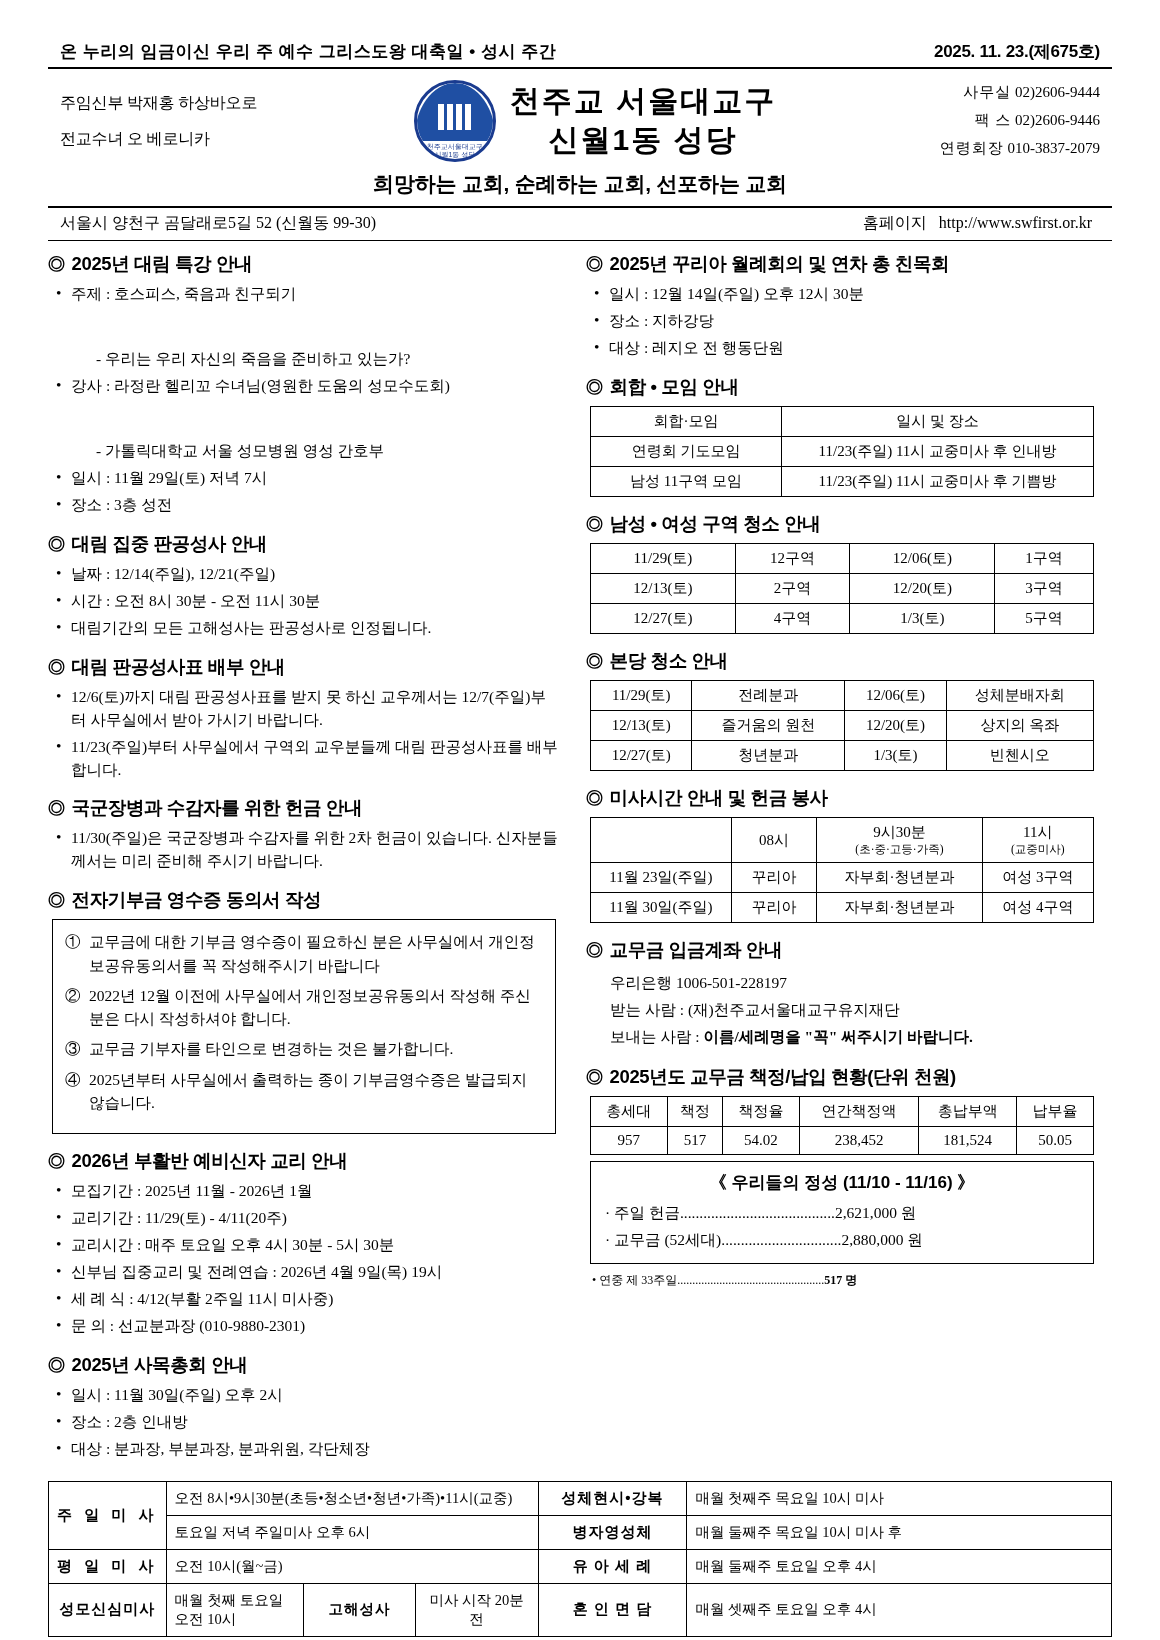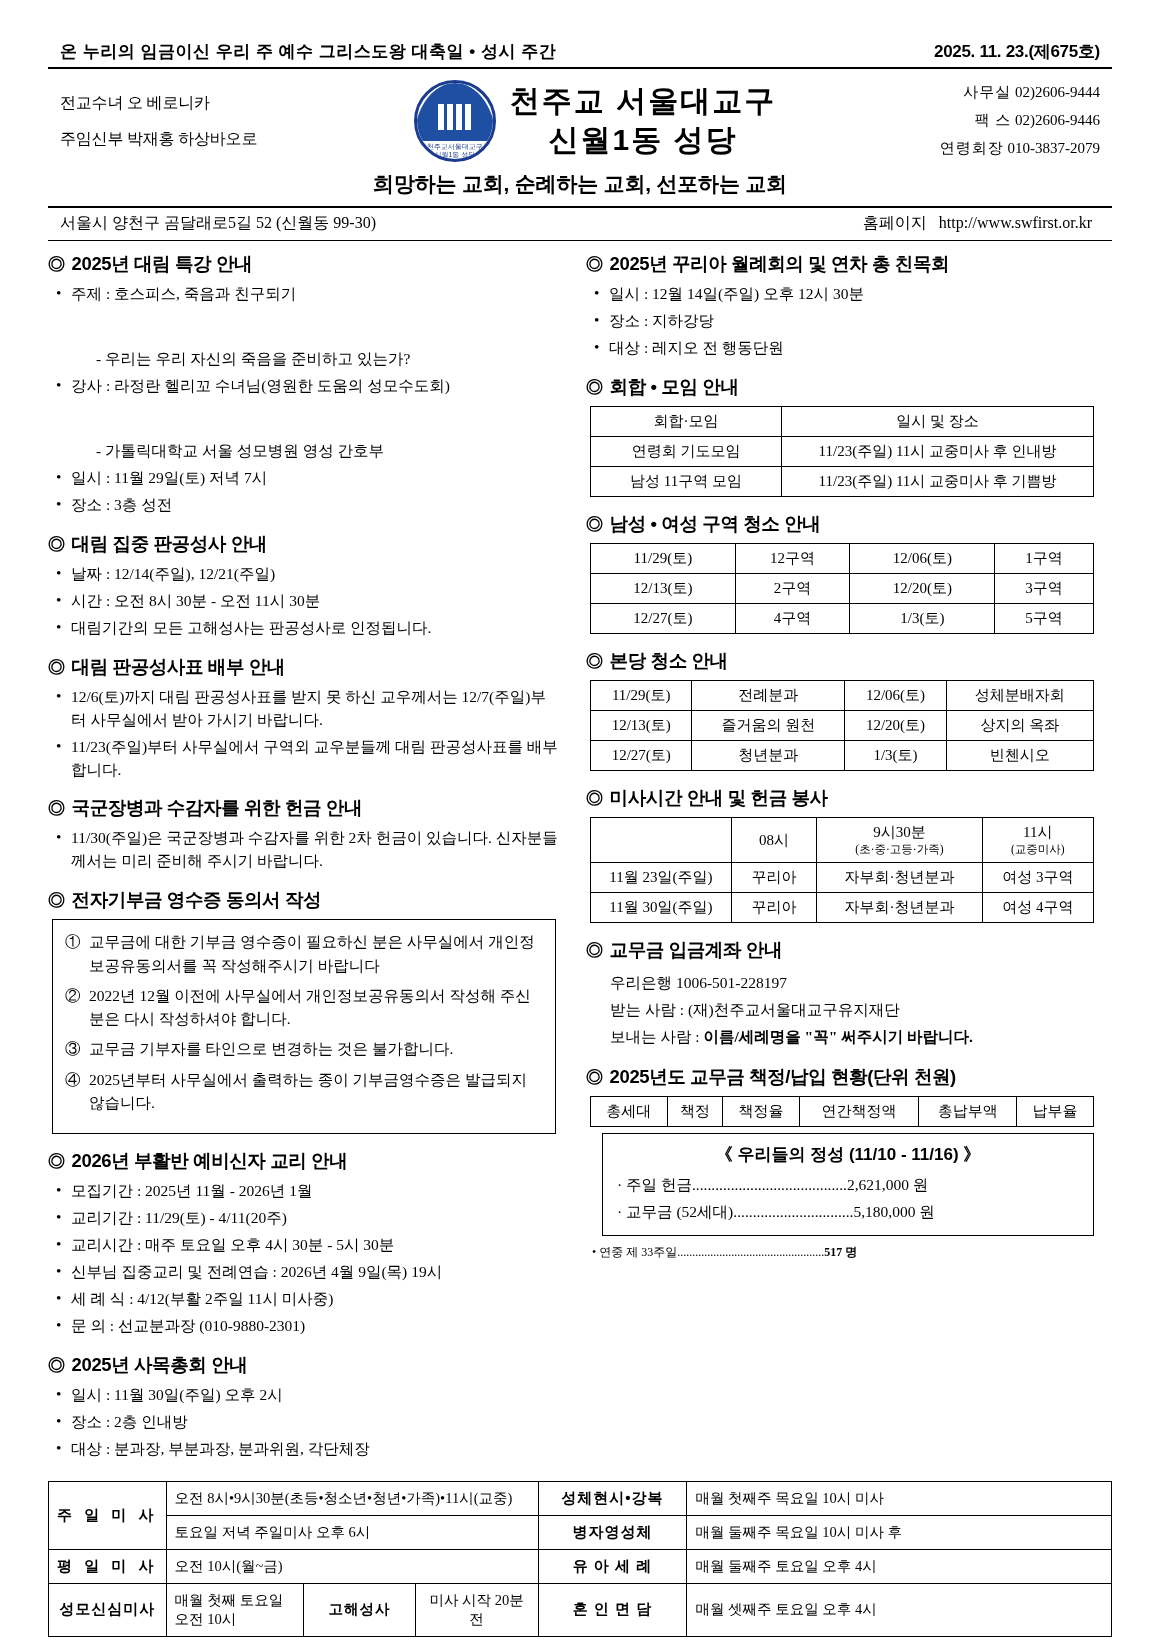--- a/index.html
+++ b/index.html
@@ -77,21 +77,21 @@
   table.grid th { font-weight:normal; }
   .small2 { font-size:11.5px; display:block; }
 
   
   .numbox { border:1px solid #000; margin:6px 4px 0 4px; padding:10px 12px 12px 12px; }
   .numbox ol { list-style:none; margin:0; padding:0; }
   .numbox ol li { position:relative; padding-left:24px; margin-bottom:7px; font-size:15.5px; line-height:1.5; }
   .numbox ol li .n { position:absolute; left:0; top:0; }
 
   
-  .offer-box { border:1px solid #000; margin:6px 4px 8px 16px; padding:9px 14px 10px 14px; }
+  .offer-box { border:1px solid #000; margin:6px 4px 8px 4px; padding:9px 14px 10px 14px; }
   .offer-title { text-align:center; font-family:"Liberation Sans",sans-serif; font-weight:bold; font-size:17px; margin-bottom:6px;}
   .offer-row { font-size:15.5px; line-height:1.7; display:block; }
   .dots { letter-spacing:0px; }
   .annual { font-size:12px; margin:2px 4px 0 6px; }
   .annual:before { content:"• "; }
 
   
   .footer { margin-top:16px; }
   table.foot { width:100%; border-collapse:collapse; }
   table.foot td {
@@ -113,22 +113,22 @@
 <div class="page">
 
   <div class="topline">
     <div class="left">온 누리의 임금이신 우리 주 예수 그리스도왕 대축일 • 성시 주간</div>
     <div class="right">2025. 11. 23.(제675호)</div>
   </div>
   <div class="rule-thick"></div>
 
   <div class="masthead">
     <div class="mh-left">
+      <div>주임신부 박재홍 하상바오로</div>
       <div>전교수녀 오 베로니카</div>
-      <div>주임신부 박재홍 하상바오로</div>
     </div>
     <div class="mh-center">
       <div class="logo">
         <div class="arc">
           <div class="pillars">
               <i></i>
               <i></i>
               <i></i>
               <i></i>
             </div>
@@ -389,30 +389,38 @@
       <table class="grid">
         <tbody>
             <tr>
           <th>총세대</th>
           <th>책정</th>
           <th>책정율</th>
           <th>연간책정액</th>
           <th>총납부액</th>
           <th>납부율</th>
         </tr>
+        <tr>
+          <td>957</td>
+          <td>517</td>
+          <td>54.02</td>
+          <td>238,452</td>
+          <td>181,524</td>
+          <td>50.05</td>
+        </tr>
       </tbody>
         </table>
 
       <div class="offer-box">
         <div class="offer-title">《 우리들의 정성 (11/10 - 11/16) 》</div>
         <div class="offer-row">
           <span>· 주일 헌금</span><span class="dots">........................................</span><span>2,621,000 원</span>
         </div>
         <div class="offer-row">
-          <span>· 교무금 (52세대)</span><span class="dots">...............................</span><span>5,180,000 원</span>
+          <span>· 교무금 (52세대)</span><span class="dots">...............................</span><span>2,880,000 원</span>
         </div>
       </div>
       <div class="annual">
         <span>연중 제 33주일</span><span class="dots">.................................................</span><span class="b">517 명</span>
       </div>
 
     </div>
   </div>
 
   <div class="footer">

